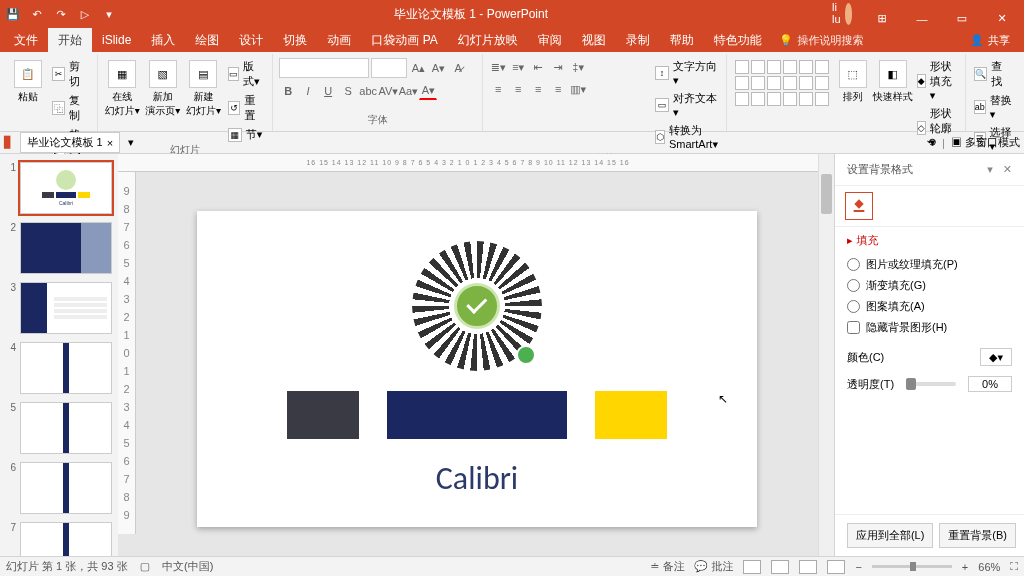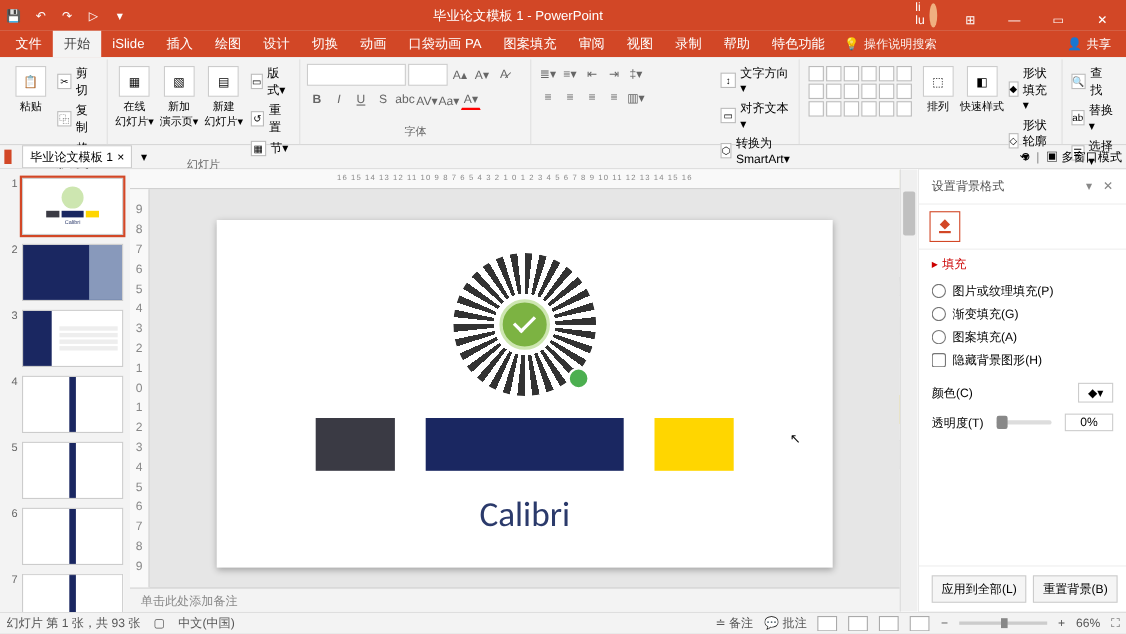--- a/index.html
+++ b/index.html
@@ -116,21 +116,21 @@
 <div class="ribbon-tabs">
   <div class="tab">文件</div>
   <div class="tab active">开始</div>
   <div class="tab">iSlide</div>
   <div class="tab">插入</div>
   <div class="tab">绘图</div>
   <div class="tab">设计</div>
   <div class="tab">切换</div>
   <div class="tab">动画</div>
   <div class="tab">口袋动画 PA</div>
-  <div class="tab">图案填充</div>
+  <div class="tab">幻灯片放映</div>
   <div class="tab">审阅</div>
   <div class="tab">视图</div>
   <div class="tab">录制</div>
   <div class="tab">帮助</div>
   <div class="tab">特色功能</div>
   <div class="tell-me">💡 <span>操作说明搜索</span></div>
   <div class="share">👤 <span>共享</span></div>
 </div>
 
 <div class="ribbon">
@@ -444,21 +444,20 @@
           <div class="mini-badge"></div>
         </div>
         <div class="color-strip">
           <div class="sw sw1"></div>
           <div class="sw sw2"></div>
           <div class="sw sw3"></div>
         </div>
         <div class="font-name">Calibri</div>
       </div>
     </div>
-    <div class="notes-bar">单击此处添加备注</div>
     <div class="cursor-ptr">↖</div>
   </div>
 
   <div class="scroll-v">
     <div class="thumb-handle"></div>
   </div>
 
   <div class="side-pane">
     <div class="sp-title">
       <span>设置背景格式</span>

